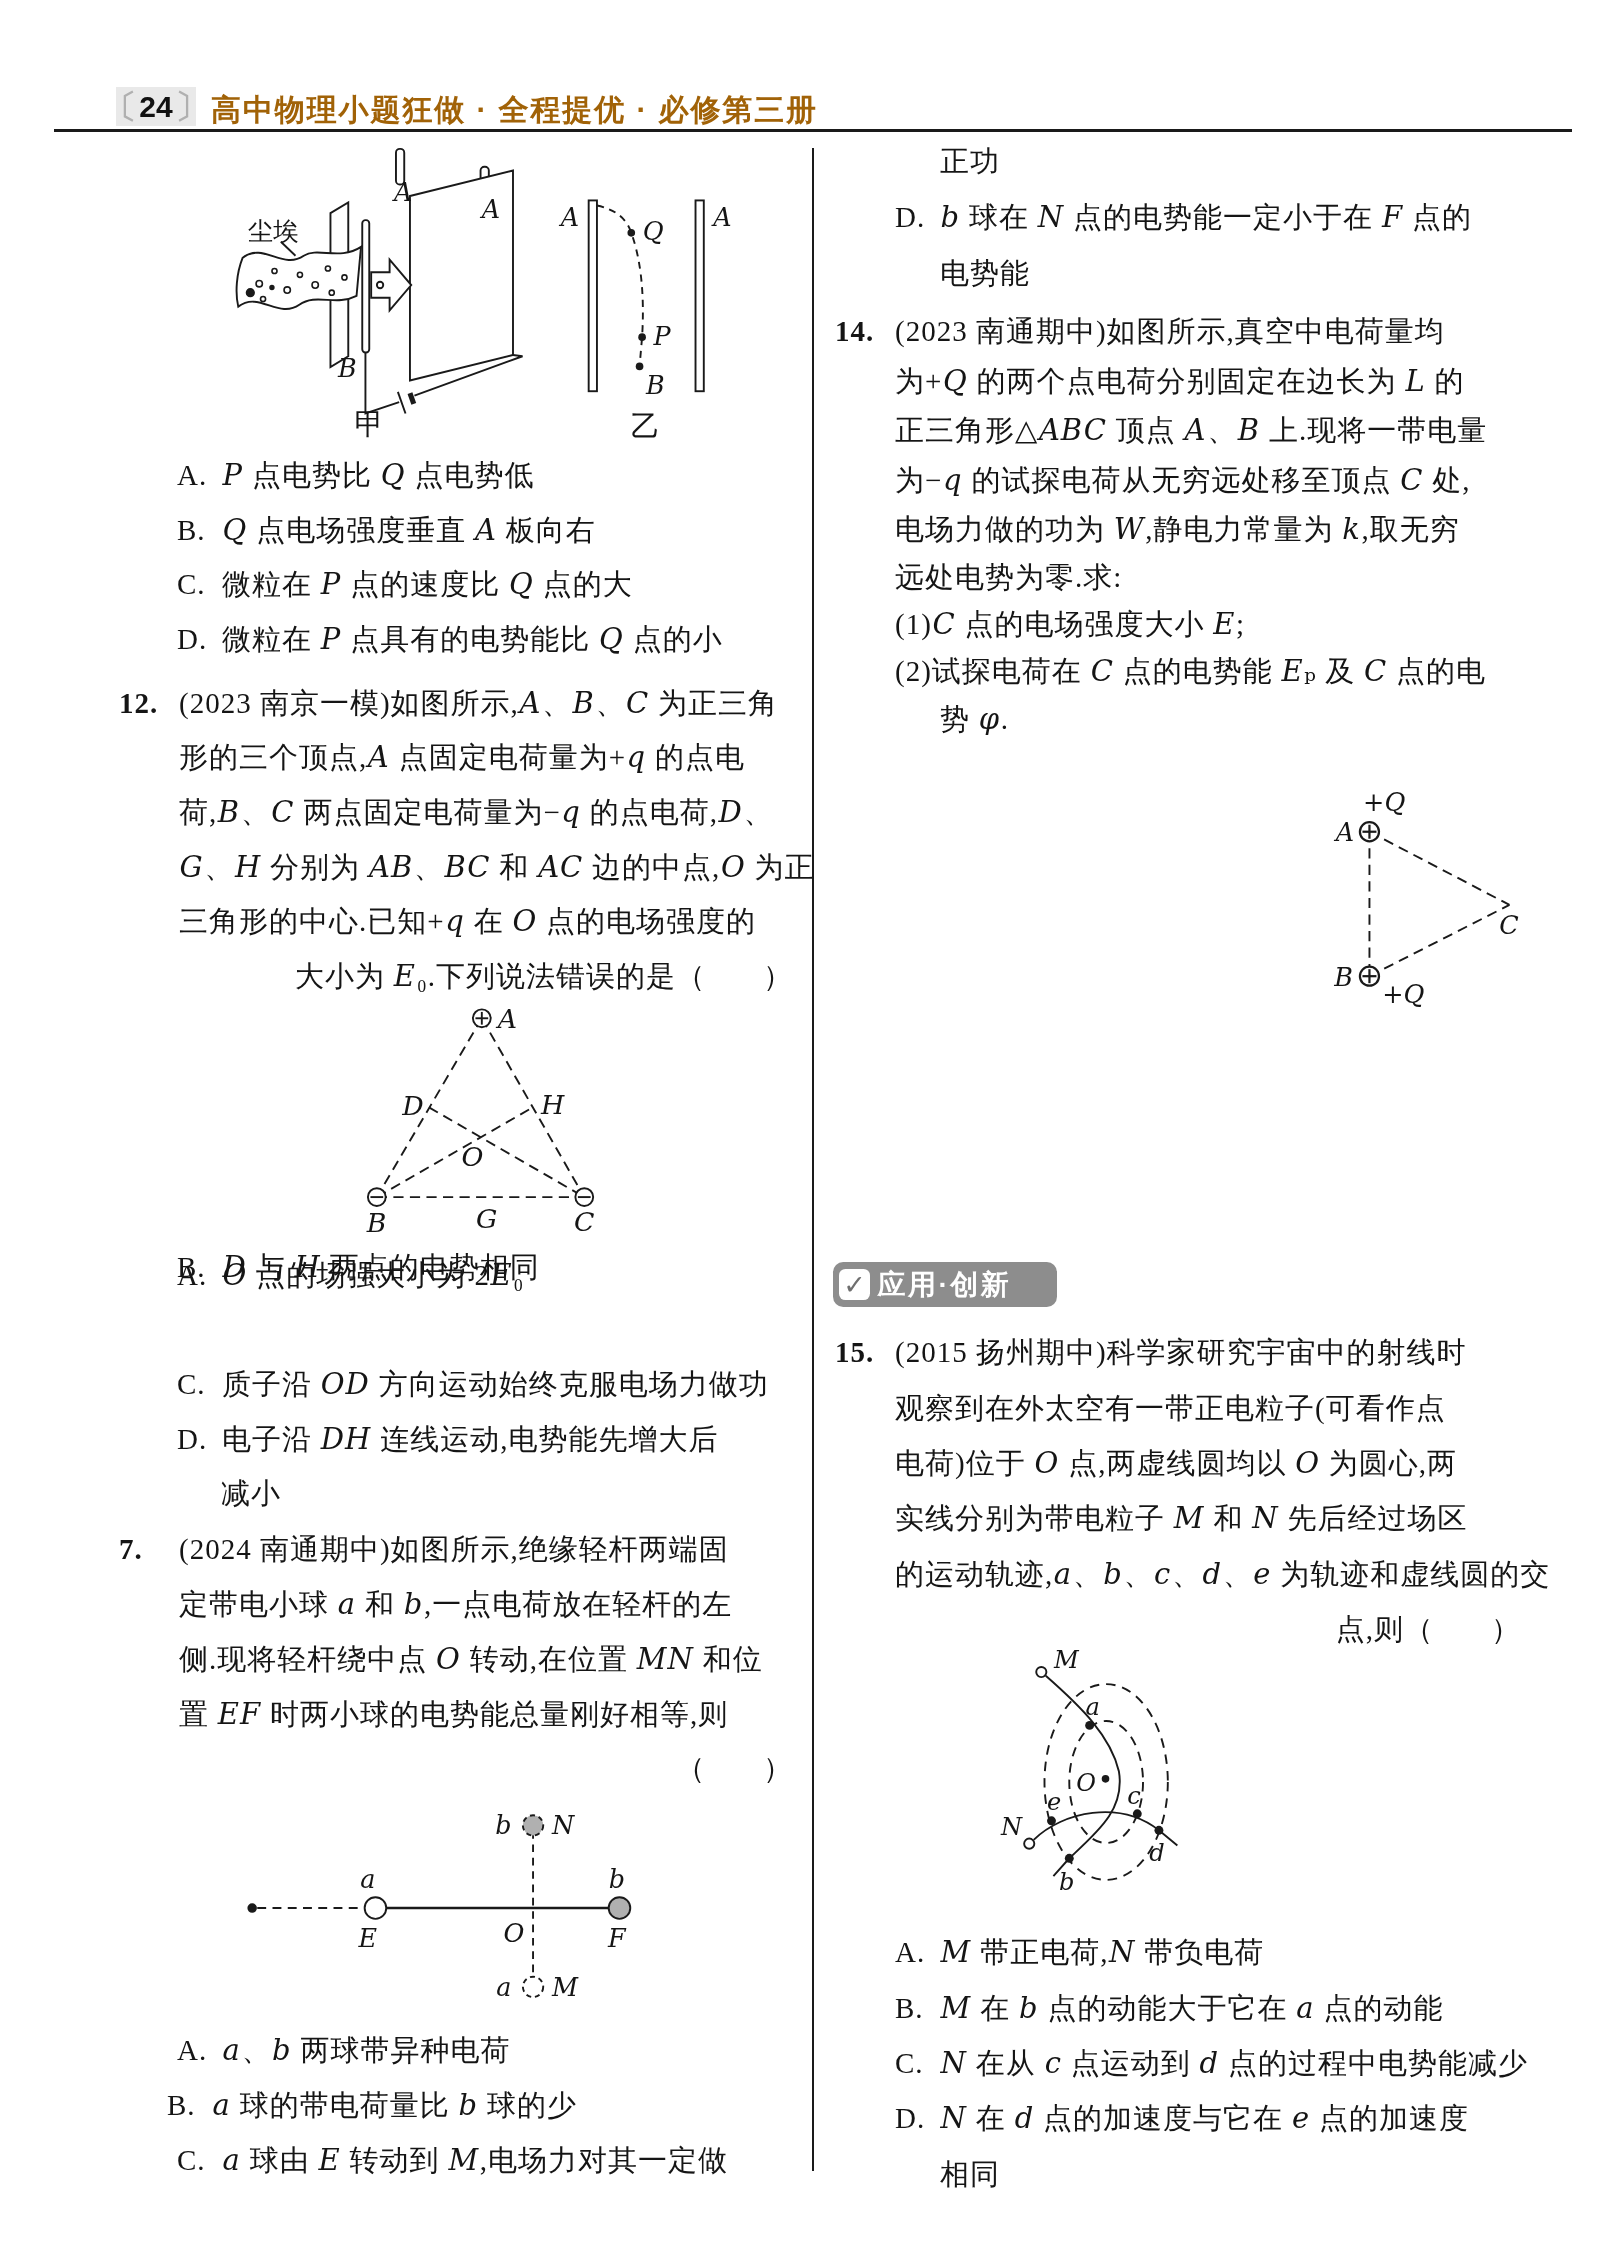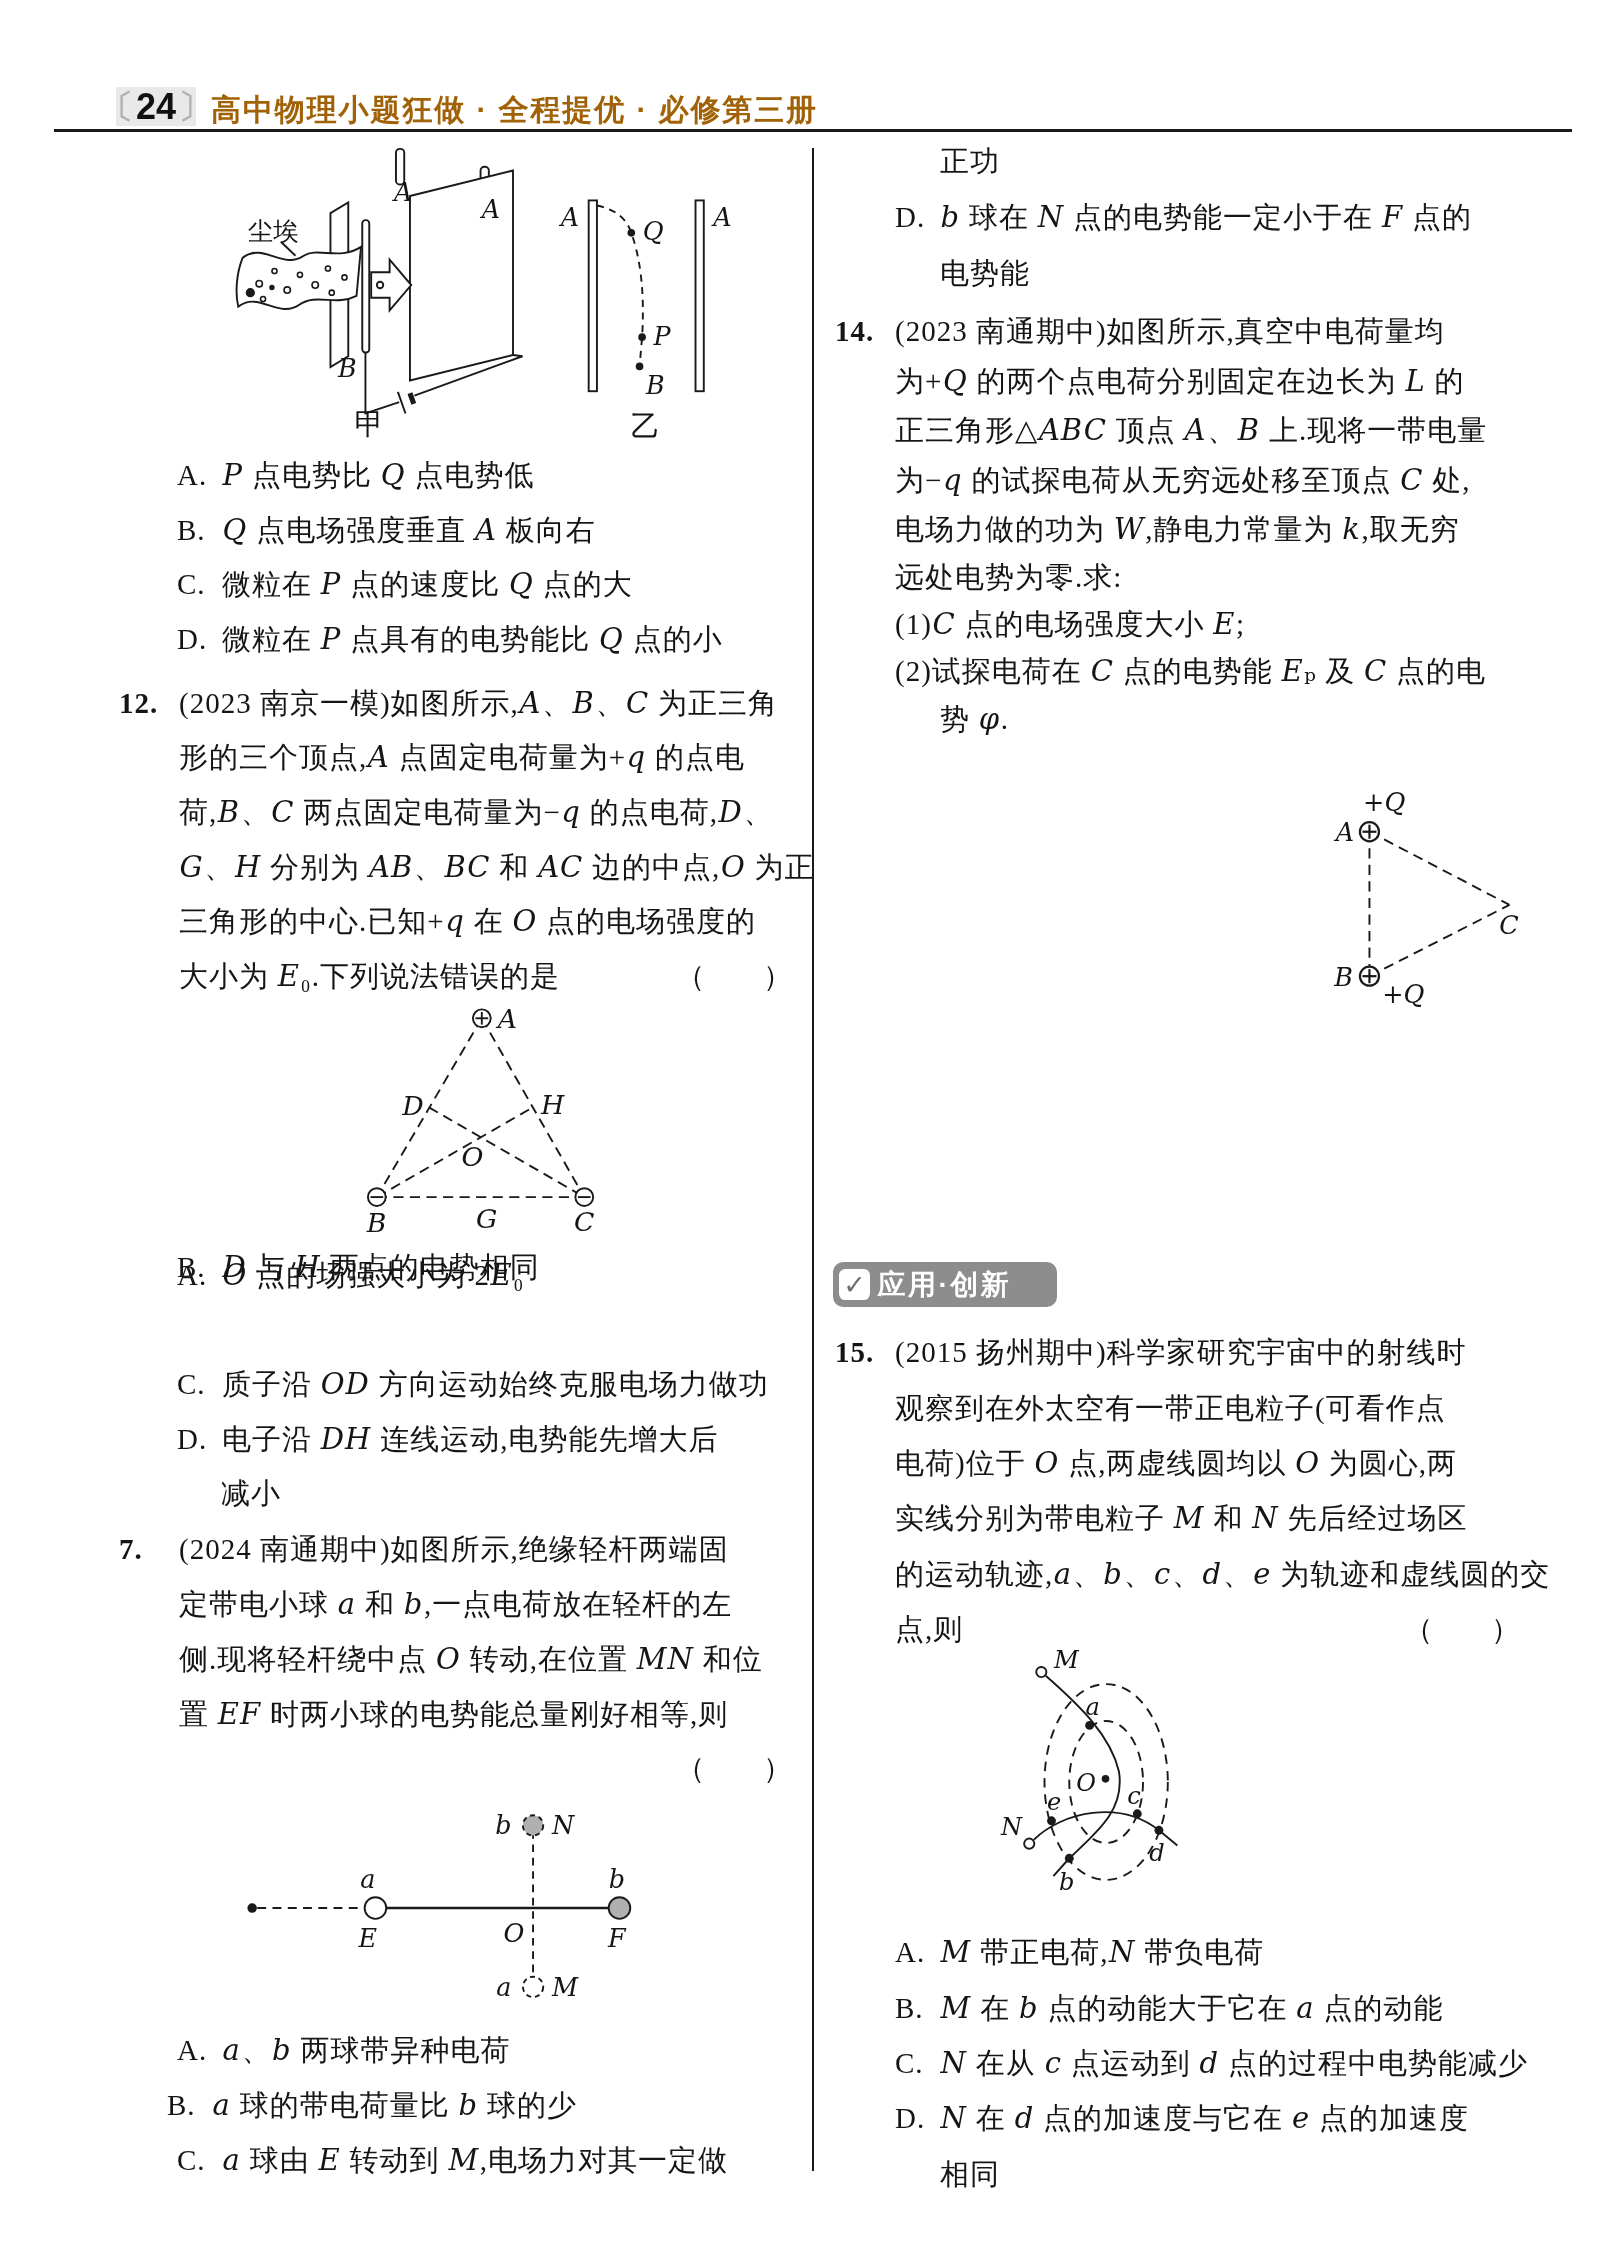--- a/index.html
+++ b/index.html
@@ -4,31 +4,31 @@
 <style>
   html,body{margin:0;padding:0;}
   body{
     width:1623px;height:2261px;position:relative;background:#ffffff;color:#151515;
     font-family:"Liberation Serif","DejaVu Serif",serif;overflow:hidden;
   }
   .tl{position:absolute;font-size:29px;line-height:37px;letter-spacing:1px;white-space:nowrap;}
   .num{font-weight:bold;display:inline-block;width:60px;}
   .letter{display:inline-block;width:45px;}
   i.v{font-family:"DejaVu Serif","DejaVu Sans",serif;font-style:italic;padding:0 0.6px;}
-  .brline{display:flex;justify-content:space-between;}
+  .brline{display:flex;justify-content:flex-end;}
   .bracket{letter-spacing:0;}
   .right{text-align:right;}
   .hdr-rule{position:absolute;left:54px;top:129px;width:1518px;height:2.5px;background:#1a1a1a;}
   .col-divider{position:absolute;left:812px;top:148px;width:1.9px;height:2023px;background:#1a1a1a;}
   .pagebox{
     position:absolute;left:116px;top:87px;width:80px;height:39px;background:#e9e9e9;
     display:flex;align-items:center;justify-content:center;gap:2.5px;
   }
   .pagebox .brk{color:#b0b0b0;font-size:33px;font-weight:bold;font-family:"Liberation Sans","DejaVu Sans",sans-serif;line-height:1;}
-  .pagebox .pn{font-size:36px;font-weight:bold;font-family:"Liberation Sans","DejaVu Sans",sans-serif;color:#111;}
+  .pagebox .pn{font-size:30px;font-weight:bold;font-family:"Liberation Sans","DejaVu Sans",sans-serif;color:#111;}
   .hdr-title{
     position:absolute;left:211px;top:90px;font-size:30px;font-weight:bold;letter-spacing:1.9px;
     font-family:"Liberation Sans","DejaVu Sans",sans-serif;color:#a16207;white-space:nowrap;
   }
   .badge{
     position:absolute;left:833px;top:1262px;width:224px;height:45px;background:#8d8d8d;border-radius:10.2px;
     display:flex;align-items:center;
   }
   .badge .chk{
     width:30.5px;height:30.5px;background:#ffffff;border-radius:6.4px;margin:0 7.6px 0 6.4px;

